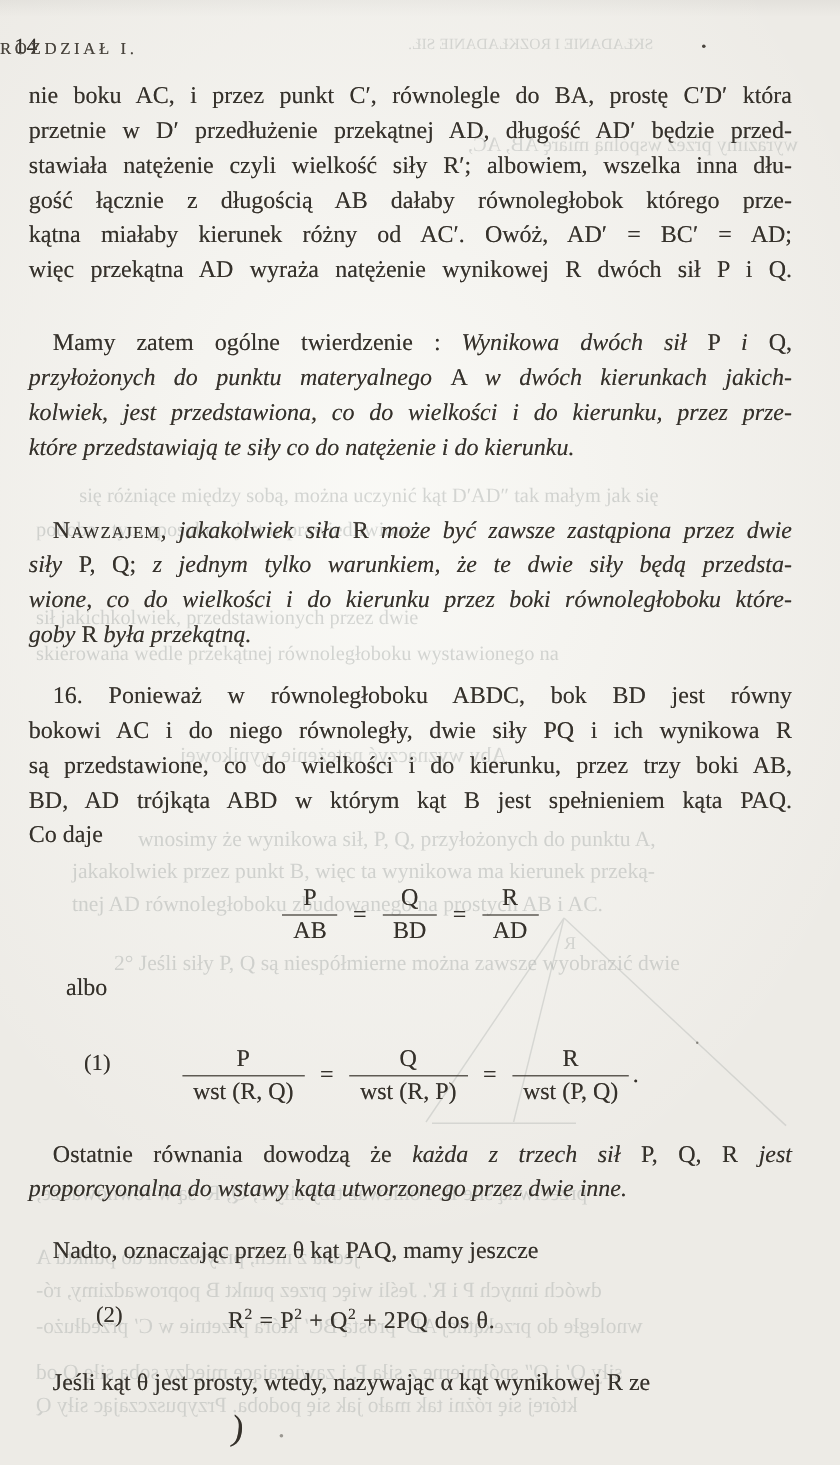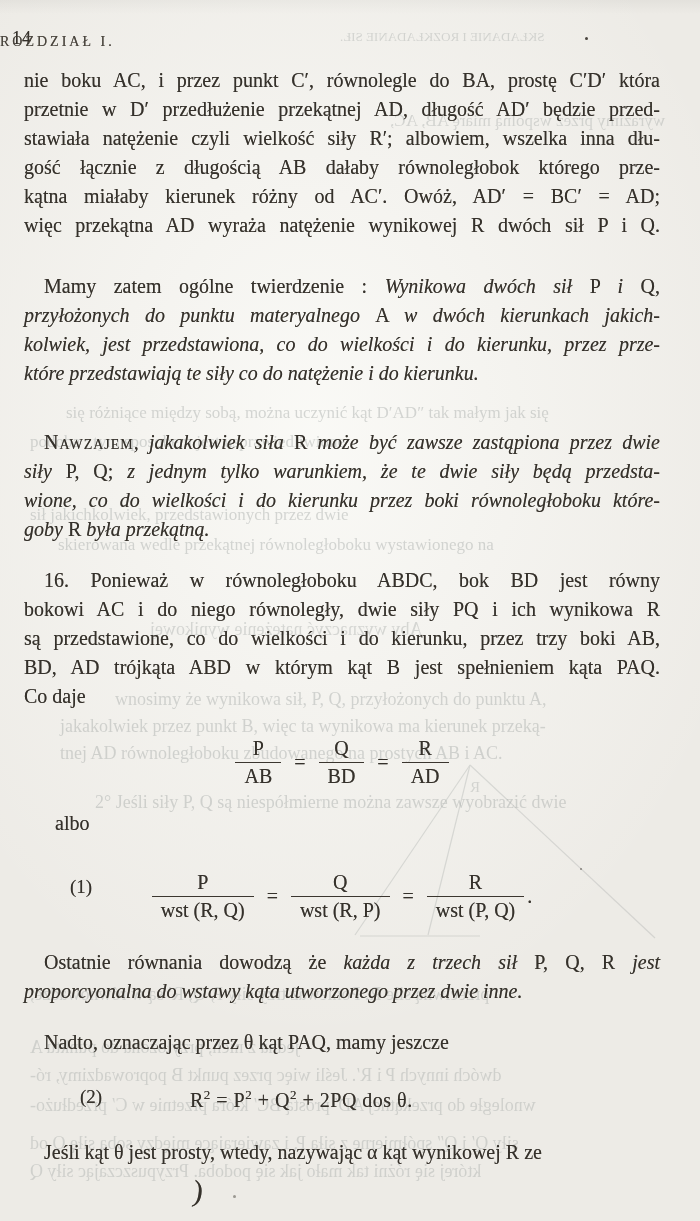--- a/index.html
+++ b/index.html
@@ -59,21 +59,21 @@
         <path d="M470 765 L655 938"></path>
         <path d="M470 765 L428 935"></path>
         <path d="M360 936 L480 936"></path>
       </g>
     </svg>
   <div class="ghost-line mirrored" style="left: 340px; top: 30px; font-size: 13px;">SKŁADANIE I ROZKŁADANIE SIŁ.</div>
       <div class="ghost-line mirrored" style="left: 390px; top: 112px; font-size: 17px;">wyrazimy przez wspólną miarę AB, AC,</div>
       <div class="ghost-line" style="left: 30px; top: 404px; font-size: 17px; margin-left: 36px;">się różniące między sobą, można uczynić kąt D′AD″ tak małym jak się</div>
       <div class="ghost-line" style="left: 30px; top: 433px; font-size: 17px;">podoba ; tym sposobem jest usprawiedliwione</div>
       <div class="ghost-line" style="left: 30px; top: 506px; font-size: 17px;">sił jakichkolwiek, przedstawionych przez dwie</div>
-      <div class="ghost-line" style="left: 30px; top: 536px; font-size: 17px; margin-left: 28px;">skierowana wedle przekątnej równoległoboku wystawionego na</div>
+      <div class="ghost-line" style="left: 30px; top: 536px; font-size: 17px;">skierowana wedle przekątnej równoległoboku wystawionego na</div>
       <div class="ghost-line mirrored" style="left: 150px; top: 620px; font-size: 18px;">Aby wyznaczyć natężenie wynikowej</div>
       <div class="ghost-line" style="left: 115px; top: 690px; font-size: 18px;">wnosimy że wynikowa sił, P, Q, przyłożonych do punktu A,</div>
       <div class="ghost-line" style="left: 60px; top: 717px; font-size: 18px;">jakakolwiek przez punkt B, więc ta wynikowa ma kierunek przeką-</div>
       <div class="ghost-line" style="left: 60px; top: 744px; font-size: 18px;">tnej AD równoległoboku zbudowanego na prostych AB i AC.</div>
       <div class="ghost-line" style="left: 95px; top: 793px; font-size: 18px;">2° Jeśli siły P, Q są niespółmierne można zawsze wyobrazić dwie</div>
       <div class="ghost-line mirrored" style="left: 470px; top: 780px; font-size: 15px;">R</div>
       <div class="ghost-line mirrored" style="left: 30px; top: 985px; font-size: 18px;">przeciwną sile R. Ponieważ trzy siły P, Q, R′ są w równowadze,</div>
       <div class="ghost-line mirrored" style="left: 30px; top: 1038px; font-size: 18px;">jedna z nich, przyłożona do punktu A</div>
       <div class="ghost-line mirrored" style="left: 30px; top: 1066px; font-size: 18px;">dwóch innych P i R′. Jeśli więc przez punkt B poprowadzimy, ró-</div>
       <div class="ghost-line mirrored" style="left: 30px; top: 1096px; font-size: 18px;">wnoległe do przekątnej AD′ prostą BC′ która przetnie w C′ przedłużo-</div>

